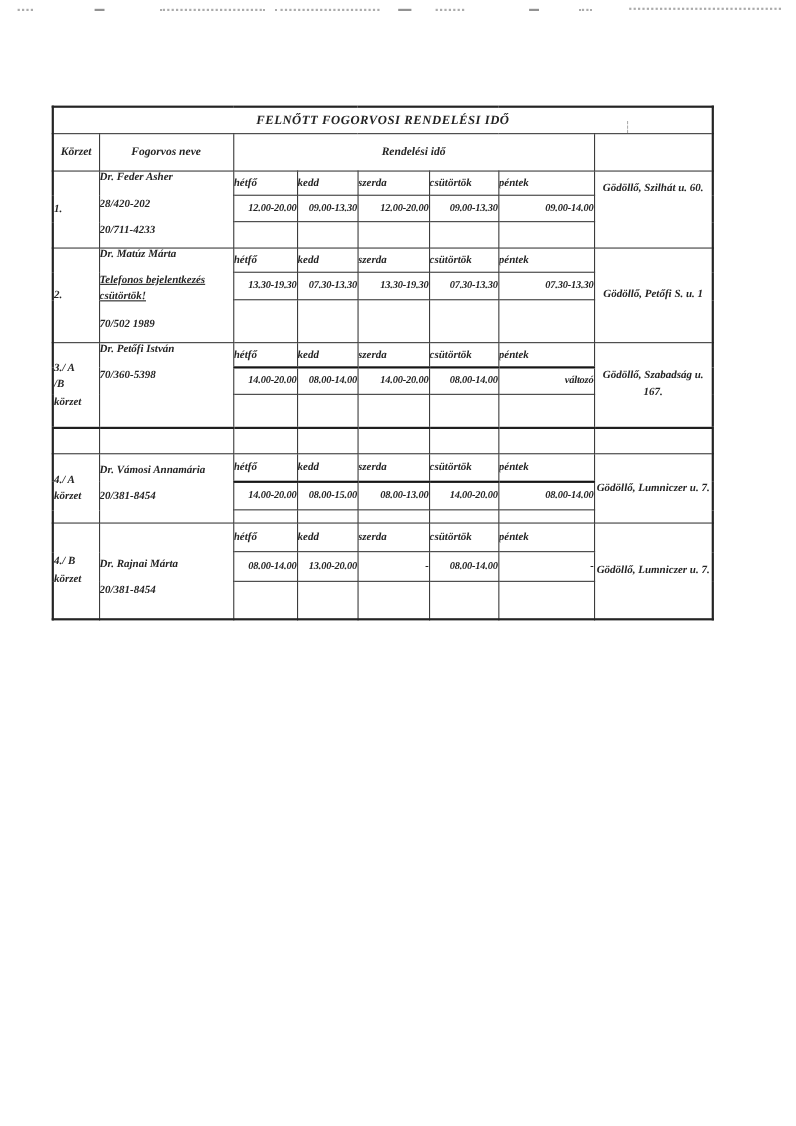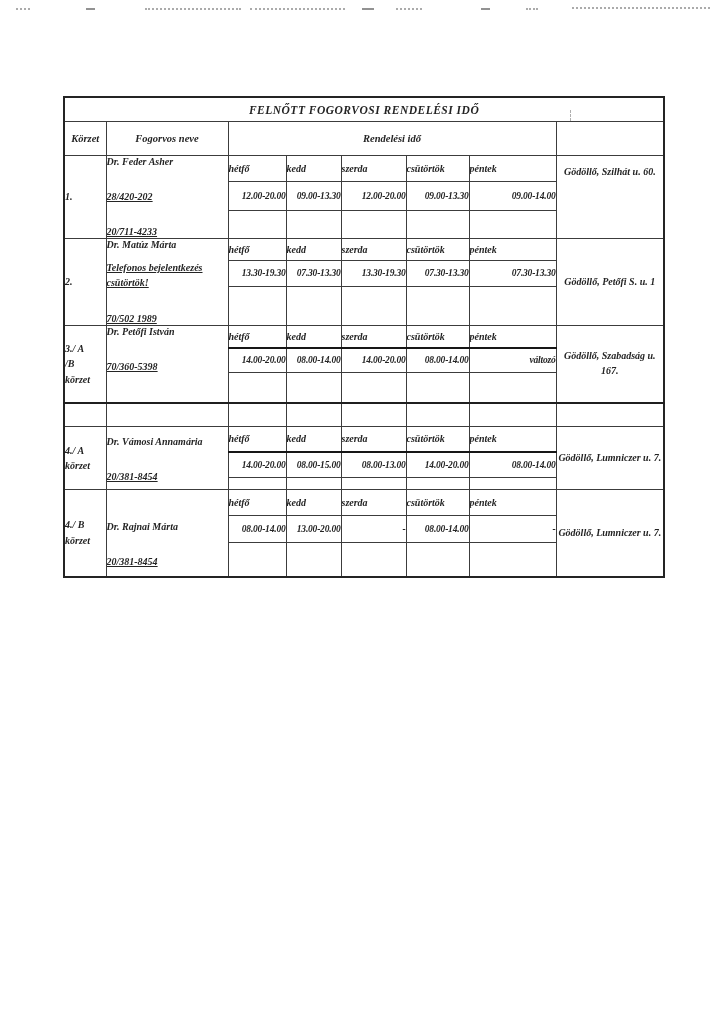--- a/index.html
+++ b/index.html
@@ -8,36 +8,36 @@
     overflow:hidden;margin:0 auto;
     font-family:"Liberation Serif","DejaVu Serif",serif;
     color:#242424;
   }
   
   .art{position:absolute;height:0;border-top:2px dotted #8f8f8f;opacity:.75;}
   .art.dark{border-top:2px solid #6d6d6d;}
   .art-v{position:absolute;width:0;border-left:1px dashed #9a9a9a;opacity:.8;}
 
   table.sched{
-    position:absolute;left:63px;top:96px;width:600px;
+    position:absolute;left:47px;top:96px;width:600px;
     border-collapse:collapse;table-layout:fixed;
     font-style:italic;font-weight:bold;
   }
   table.sched td,table.sched th{
     border:1px solid #3c3c3c;padding:0;overflow:hidden;
     font-style:italic;font-weight:bold;color:#242424;
   }
   table.sched{border:2px solid #242424;}
 
   tr.title-row td{height:23px;text-align:center;font-size:11.5px;letter-spacing:.5px;}
   tr.head-row th{height:33px;font-size:10.5px;text-align:center;vertical-align:middle;}
 
   td.korzet{font-size:10px;vertical-align:middle;padding:2px 2px 2px 5px;white-space:pre-line;line-height:1.55;}
   td.name{font-size:10px;vertical-align:top;padding:5px 4px 2px 8px;line-height:1.2;}
-  td.name .phone{margin-top:23px;text-decoration:underline;}
+  td.name .phone{margin-top:12px;}
   td.name .note{margin-top:9px;text-decoration:underline;line-height:1.5;padding-right:14px;}
   td.addr{font-size:10px;vertical-align:middle;text-align:center;padding:0 7px;line-height:1.45;}
   td.addr.addr-high{vertical-align:top;padding-top:9px;}
 
   td.day{font-size:10px;vertical-align:middle;}
   td.time{text-align:right;font-size:9.5px;vertical-align:middle;border-top:0;border-bottom:0;letter-spacing:-.2px;}
   td.fillc{border-top:0;}
 
   tr.days.b1{height:22px} tr.times.b1{height:24px} tr.fill.b1{height:24px}
   tr.days.b2{height:22px} tr.times.b2{height:25px} tr.fill.b2{height:39px}

